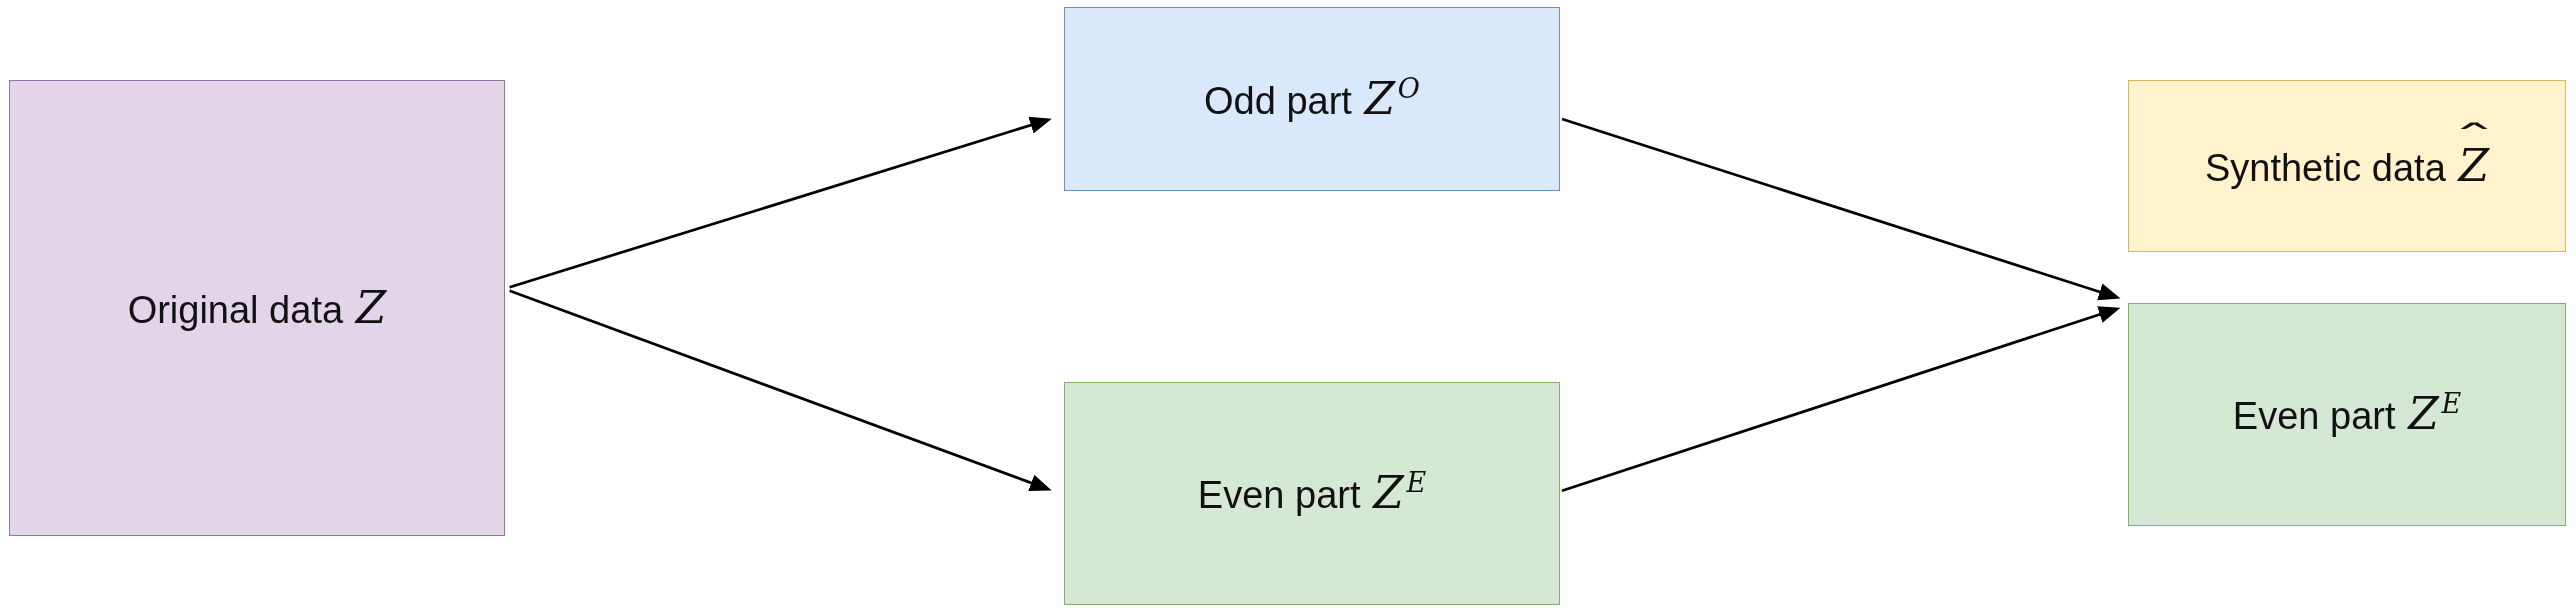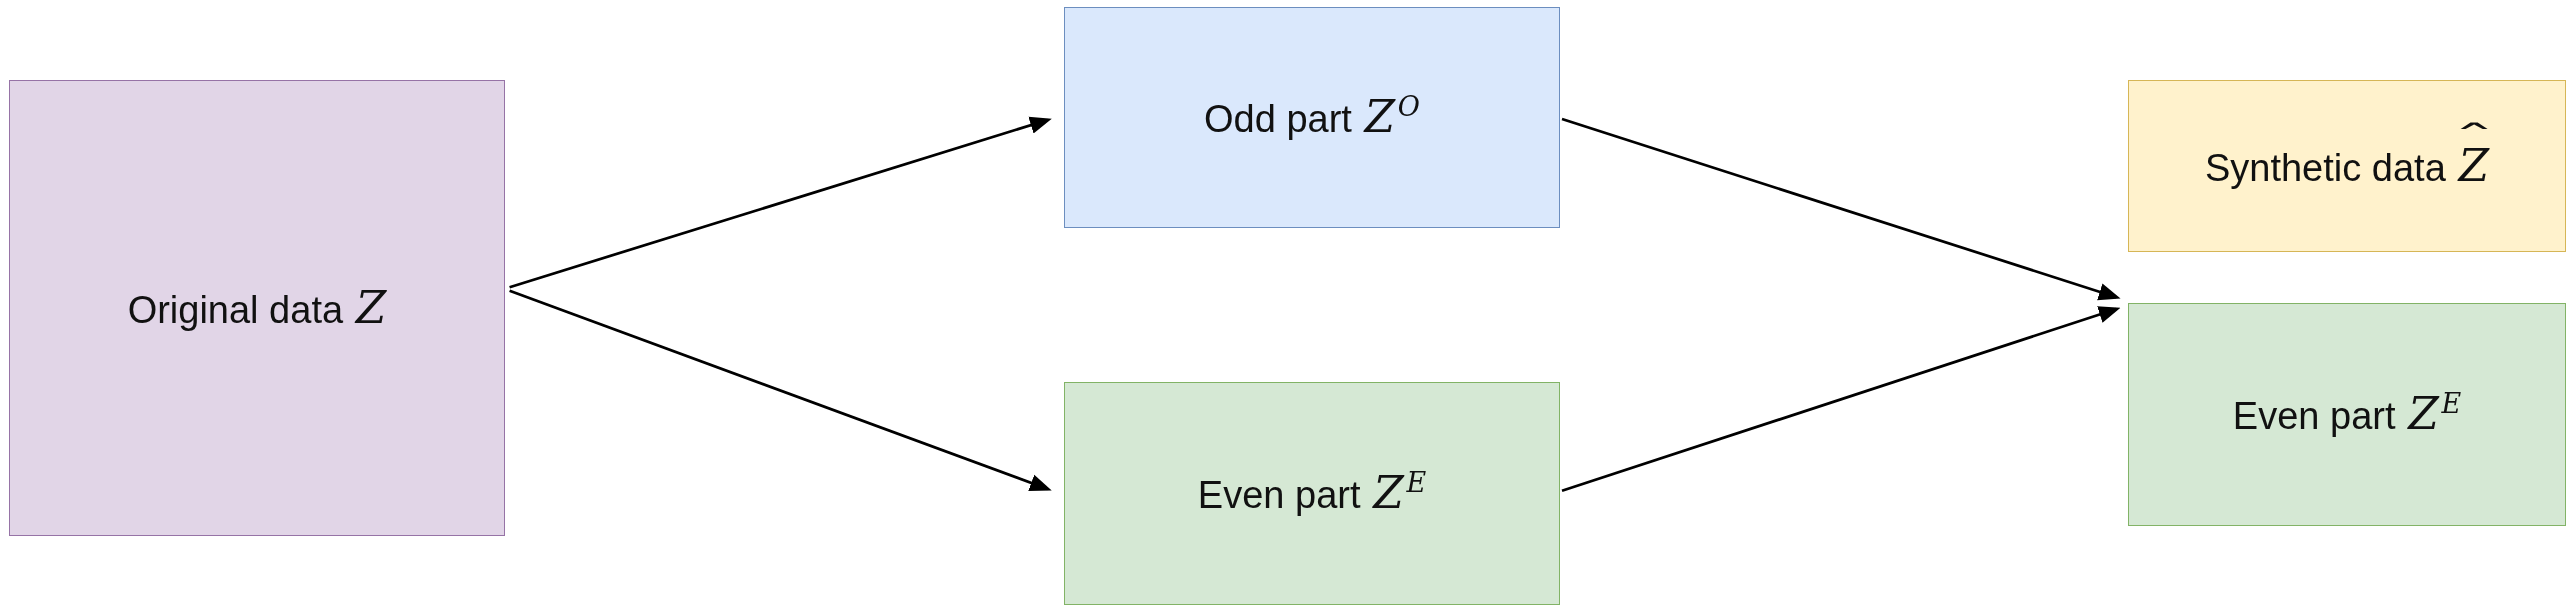--- a/index.html
+++ b/index.html
@@ -83,21 +83,21 @@
     <line x1="1718" y1="540" x2="2328" y2="340" stroke="#000000" stroke-width="3" marker-end="url(#ah)" style="stroke: rgb(0, 0, 0);"></line>
   </svg>
 
   <div class="node" style="left: 9px; top: 80px; width: 496px; height: 456px; background-color: rgb(225, 213, 231); border-color: rgb(150, 115, 166);">
     <span class="node-label">
       <span>Original data</span>
       <span class="sym">Z</span>
     </span>
   </div>
 
-  <div class="node" style="left: 1064px; top: 7.3px; width: 496px; height: 221px; background-color: rgb(218, 232, 252); border-color: rgb(108, 142, 191);">
+  <div class="node" style="left: 1064px; top: 7.3px; width: 496px; height: 184px; background-color: rgb(218, 232, 252); border-color: rgb(108, 142, 191);">
     <span class="node-label">
       <span>Odd part</span>
       <span class="sym">Z</span>
       <span class="sup">O</span>
     </span>
   </div>
 
   <div class="node" style="left: 1064px; top: 382px; width: 496px; height: 223px; background-color: rgb(213, 232, 212); border-color: rgb(130, 179, 102);">
     <span class="node-label">
       <span>Even part</span>

